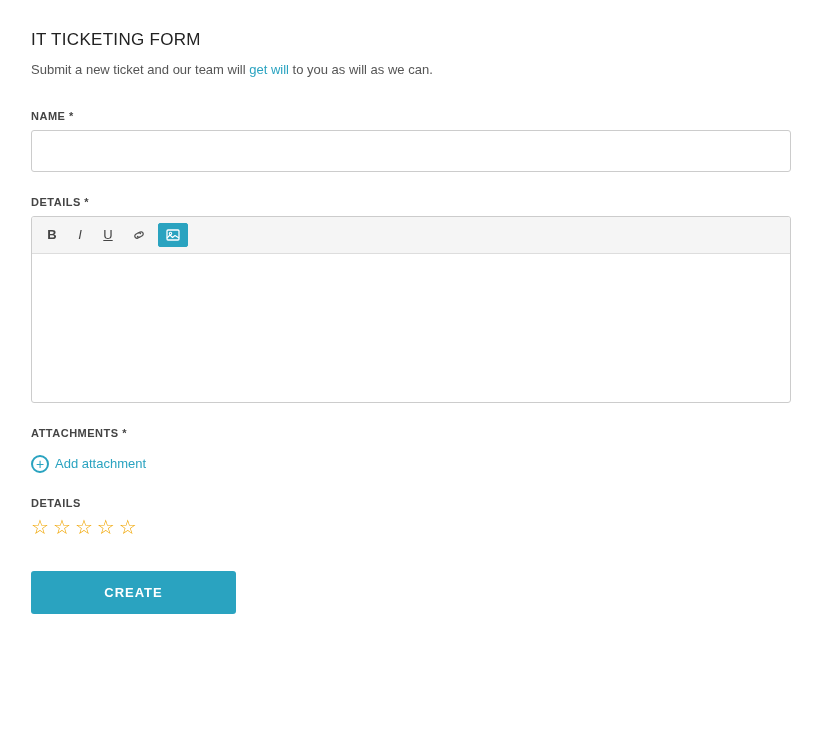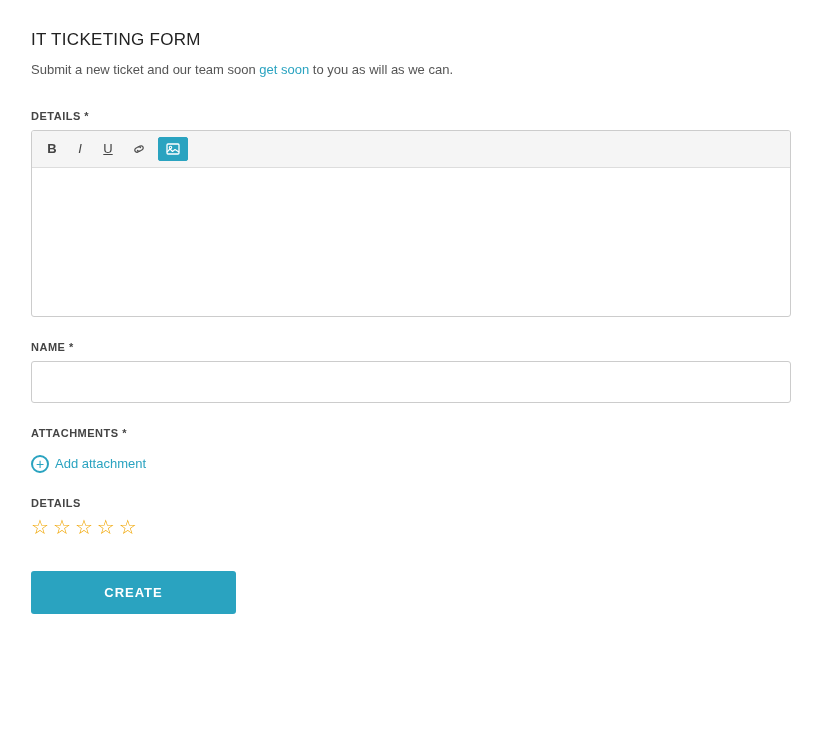--- a/index.html
+++ b/index.html
@@ -190,22 +190,28 @@
     }
   </style>
 </head>
 <body>
 
 <div class="form-container">
 
   <h1 class="form-title">IT TICKETING FORM</h1>
 
   <p class="form-subtitle">
-    <span>Submit a new ticket and our team soon </span><span class="link">get soon</span><span> to you as will as we can.</span>
+    <span>Submit a new ticket and our team will </span><span class="link">get will</span><span> to you as will as we can.</span>
   </p>
+
+  
+  <div class="field-group">
+    <label class="field-label">NAME *</label>
+    <input class="text-input" type="text" placeholder="" style="">
+  </div>
 
   
   <div class="field-group">
     <label class="field-label">DETAILS *</label>
     <div class="editor-wrapper">
       <div class="editor-toolbar">
         <button class="toolbar-btn bold">B</button>
         <button class="toolbar-btn italic">I</button>
         <button class="toolbar-btn underline">U</button>
         <button class="toolbar-btn link-icon">
@@ -221,26 +227,20 @@
             <path d="M2 11L5 8L7.5 10.5L10 8.5L14 11" stroke="white" stroke-width="1.1" stroke-linejoin="round"></path>
           </svg>
         </button>
       </div>
       <textarea class="editor-area" style=""></textarea>
     </div>
   </div>
 
   
   <div class="field-group">
-    <label class="field-label">NAME *</label>
-    <input class="text-input" type="text" placeholder="" style="">
-  </div>
-
-  
-  <div class="field-group">
     <label class="field-label">ATTACHMENTS *</label>
     <a class="attachment-link">
       <span class="add-circle-icon">+</span>
       <span>Add attachment</span>
     </a>
   </div>
 
   
   <div class="field-group">
     <label class="field-label">DETAILS</label>

